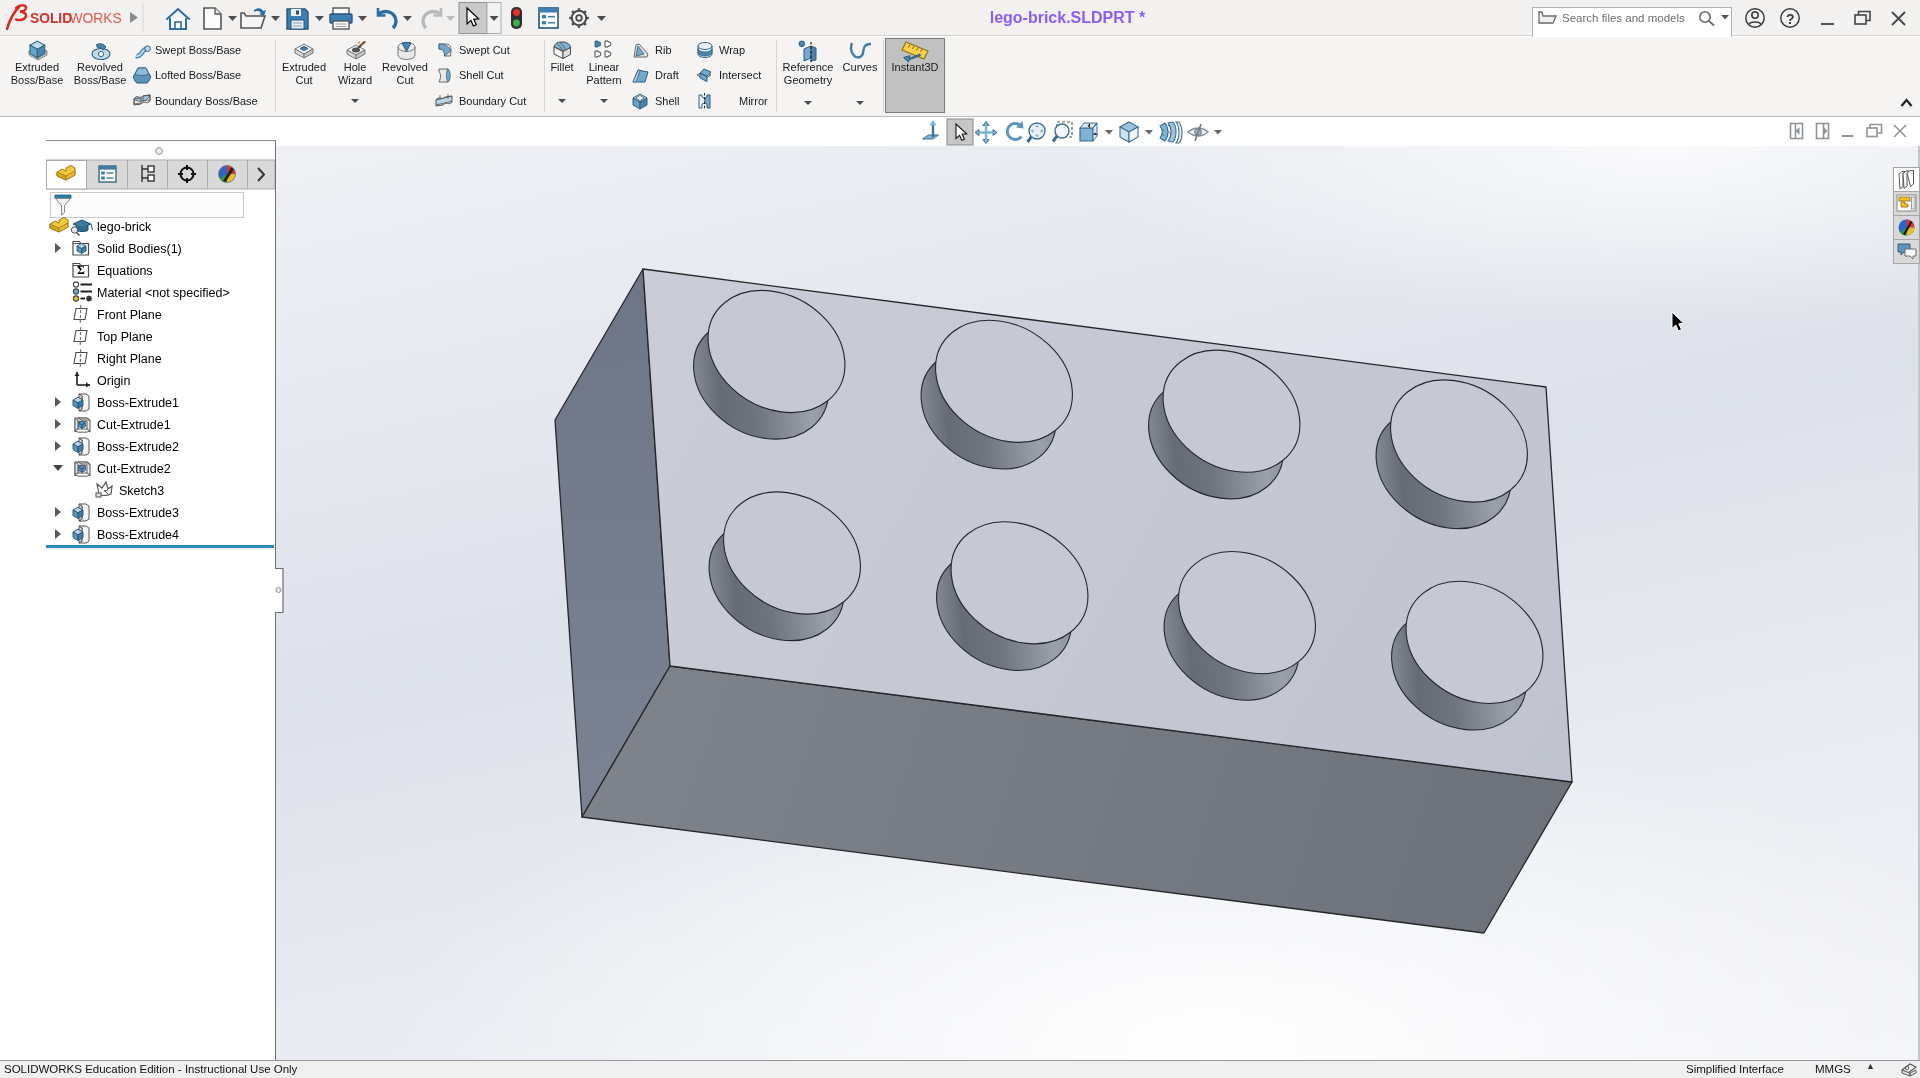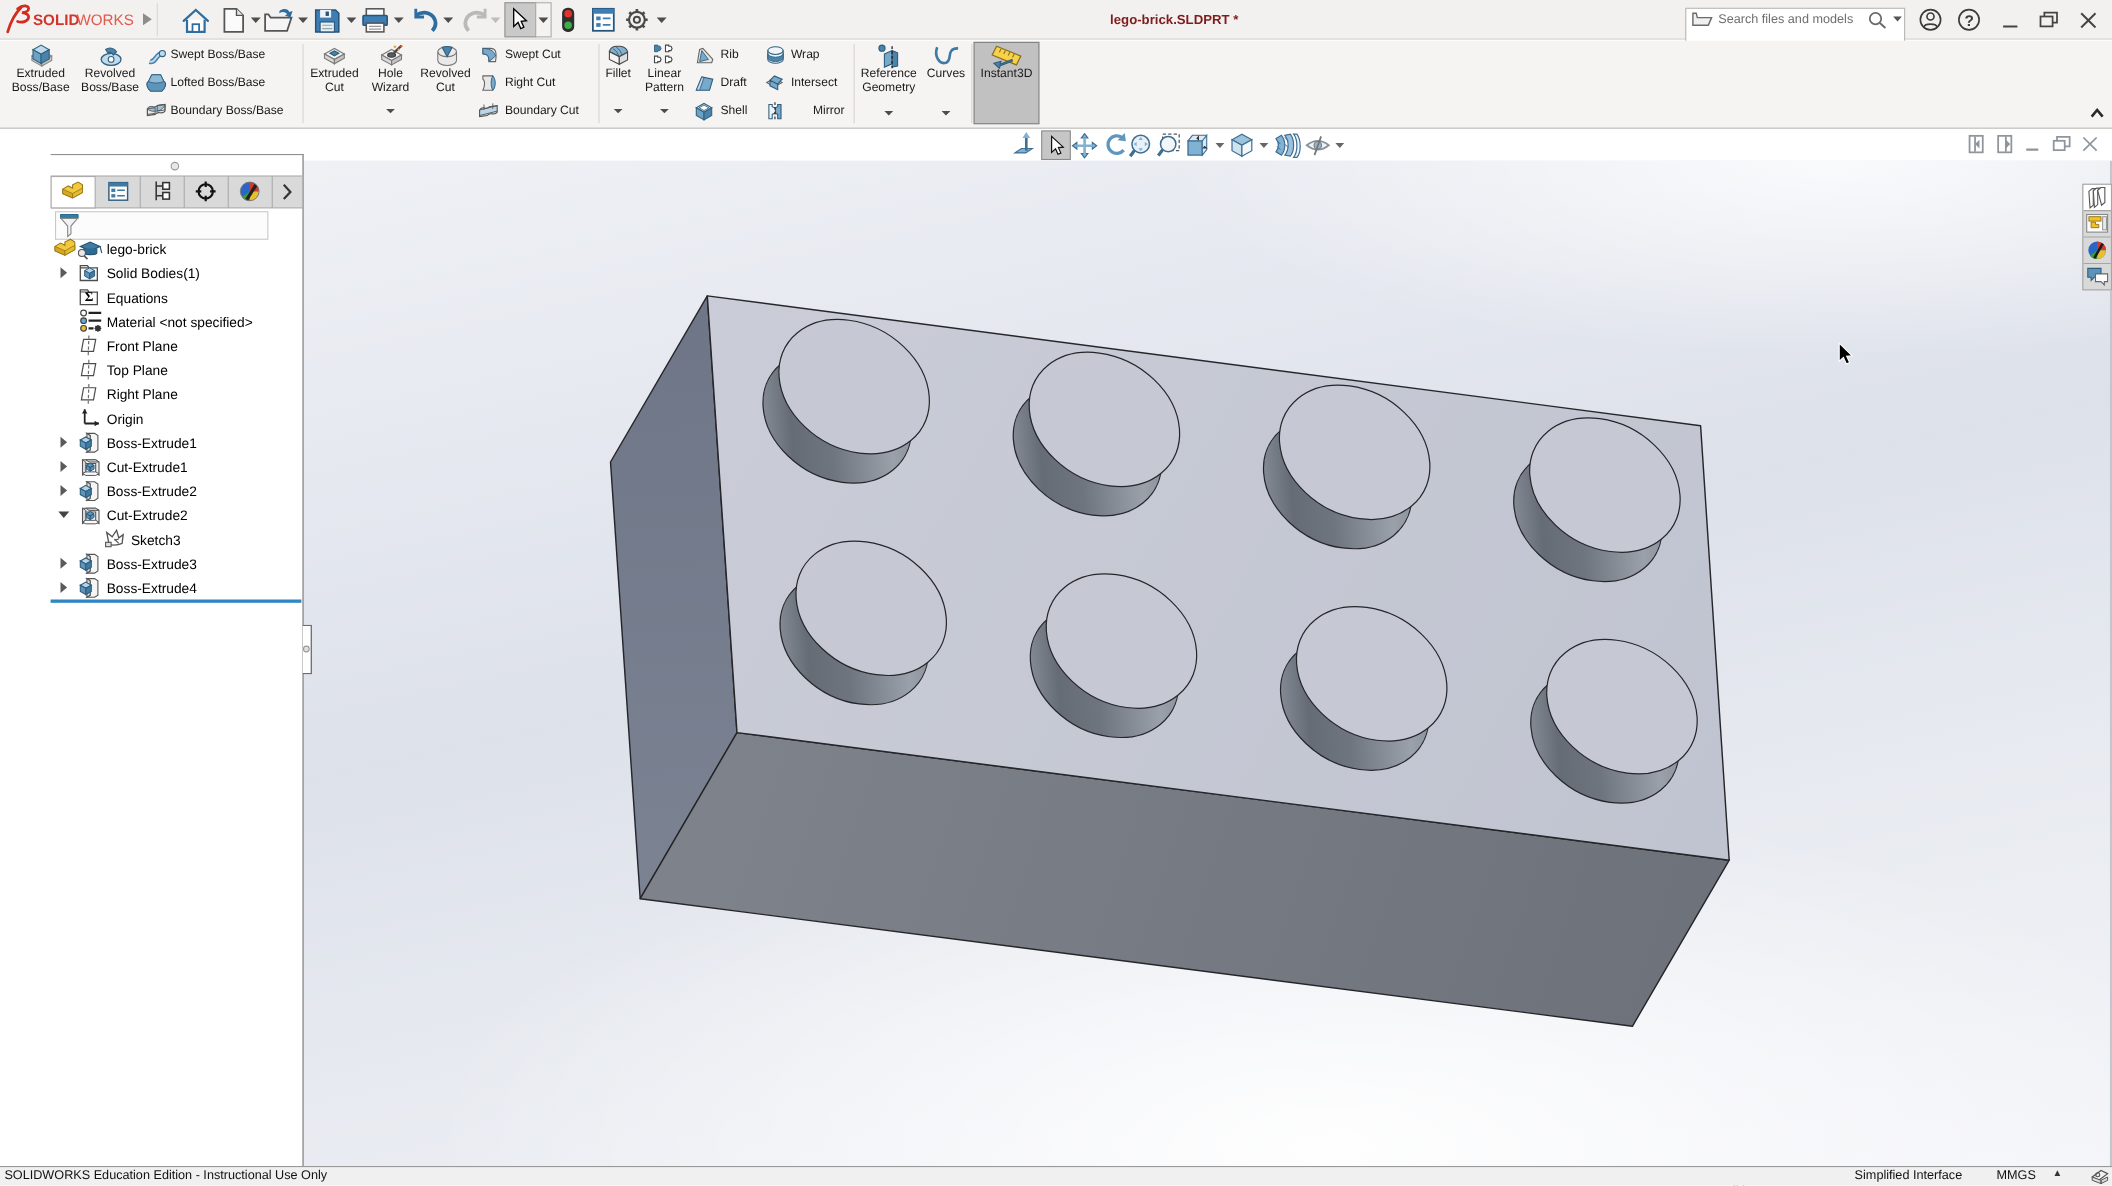--- a/index.html
+++ b/index.html
@@ -2,21 +2,21 @@
 <html><head>
 <meta charset="utf-8">
 <style>
 * { margin:0; padding:0; box-sizing:border-box; }
 html,body { width:1920px; height:1078px; overflow:hidden; font-family:"Liberation Sans", sans-serif; }
 #app { position:relative; width:1920px; height:1078px; background:#ffffff; }
 .abs { position:absolute; }
 
 
 #titlebar { position:absolute; left:0; top:0; width:1920px; height:36px; background:#f2f1ef; border-bottom:1px solid #d6d3d0; }
-#doctitle { position:absolute; left:955px; top:0; width:225px; height:36px; line-height:36px; font-size:12px; font-weight:bold; color:#7f1d1d; text-align:center; }
+#doctitle { position:absolute; left:955px; top:0; width:225px; height:36px; line-height:36px; font-size:16px; font-weight:bold; color:#8b5cf6; text-align:center; }
 #searchbox { position:absolute; left:1532px; top:7px; width:200px; height:39px; background:#fff; border:1px solid #b3b3b3; }
 #searchbox .ph { position:absolute; left:29px; top:4px; font-size:11.5px; color:#6e6e6e; }
 
 
 #ribbon { position:absolute; left:0; top:37px; width:1920px; height:80px; background:#f5f4f2; border-bottom:1px solid #bdbab7; }
 .rlabel { position:absolute; font-size:11px; color:#1a1a1a; text-align:center; white-space:nowrap; line-height:13px; }
 .rlabel-l { position:absolute; font-size:11px; color:#1a1a1a; white-space:nowrap; }
 .caret { position:absolute; width:0; height:0; border-left:4px solid transparent; border-right:4px solid transparent; border-top:4px solid #4d4d4d; }
 
 
@@ -325,21 +325,21 @@
     <div class="rlabel" style="left:517px; top:24px; width:90px;">Fillet</div>
     <div class="rlabel" style="left:559px; top:24px; width:90px;">Linear<br>Pattern</div>
     <div class="rlabel" style="left:763px; top:24px; width:90px;">Reference<br>Geometry</div>
     <div class="rlabel" style="left:815px; top:24px; width:90px;">Curves</div>
     <div class="rlabel" style="left:870px; top:24px; width:90px;">Instant3D</div>
 
     <div class="rlabel-l" style="left:155px; top:7px;">Swept Boss/Base</div>
     <div class="rlabel-l" style="left:155px; top:32px;">Lofted Boss/Base</div>
     <div class="rlabel-l" style="left:155px; top:58px;">Boundary Boss/Base</div>
     <div class="rlabel-l" style="left:459px; top:7px;">Swept Cut</div>
-    <div class="rlabel-l" style="left:459px; top:32px;">Right Cut</div>
+    <div class="rlabel-l" style="left:459px; top:32px;">Shell Cut</div>
     <div class="rlabel-l" style="left:459px; top:58px;">Boundary Cut</div>
     <div class="rlabel-l" style="left:655px; top:7px;">Rib</div>
     <div class="rlabel-l" style="left:655px; top:32px;">Draft</div>
     <div class="rlabel-l" style="left:655px; top:58px;">Shell</div>
     <div class="rlabel-l" style="left:719px; top:7px;">Wrap</div>
     <div class="rlabel-l" style="left:719px; top:32px;">Intersect</div>
     <div class="rlabel-l" style="left:739px; top:58px;">Mirror</div>
 
     <div class="caret" style="left:351px; top:62px;"></div>
     <div class="caret" style="left:558px; top:62px;"></div>

